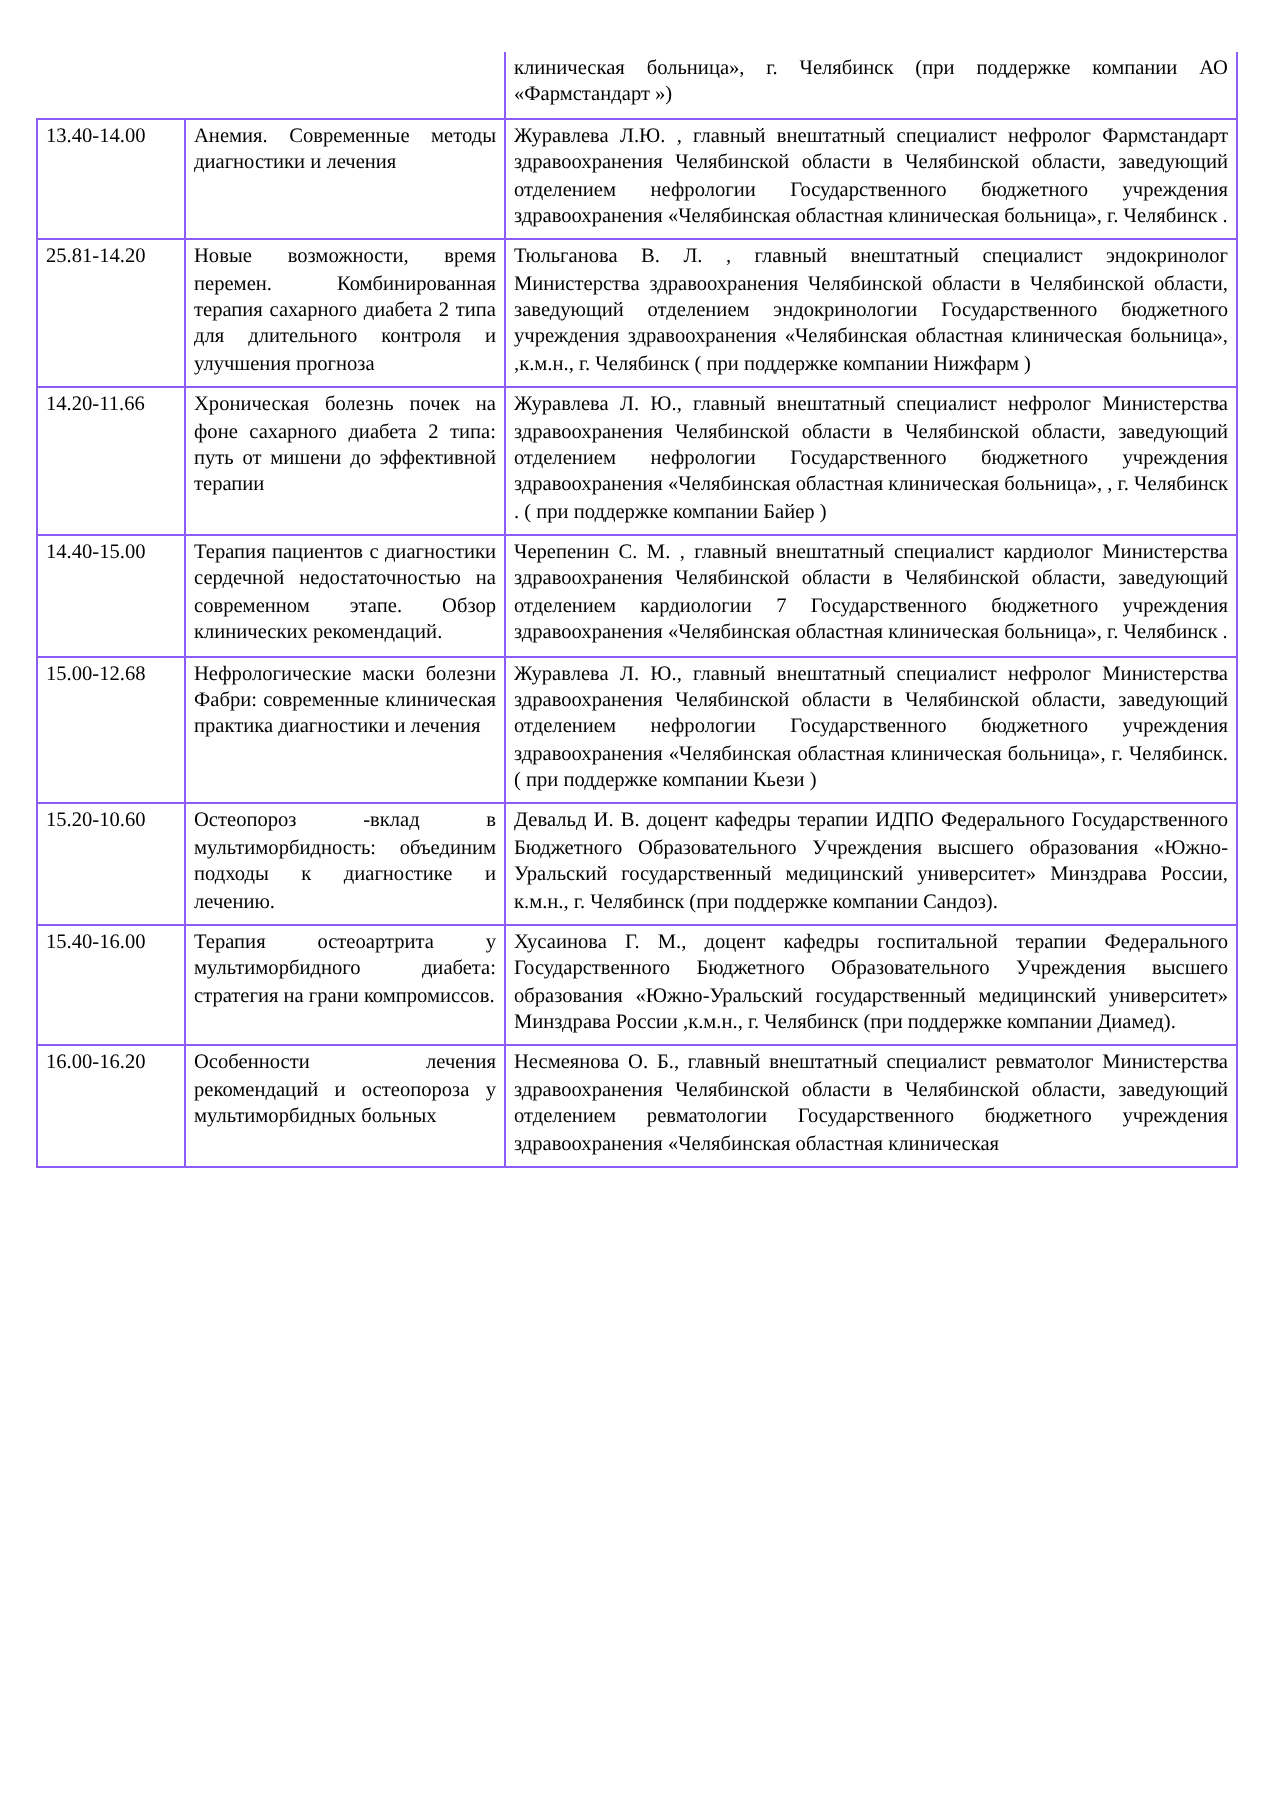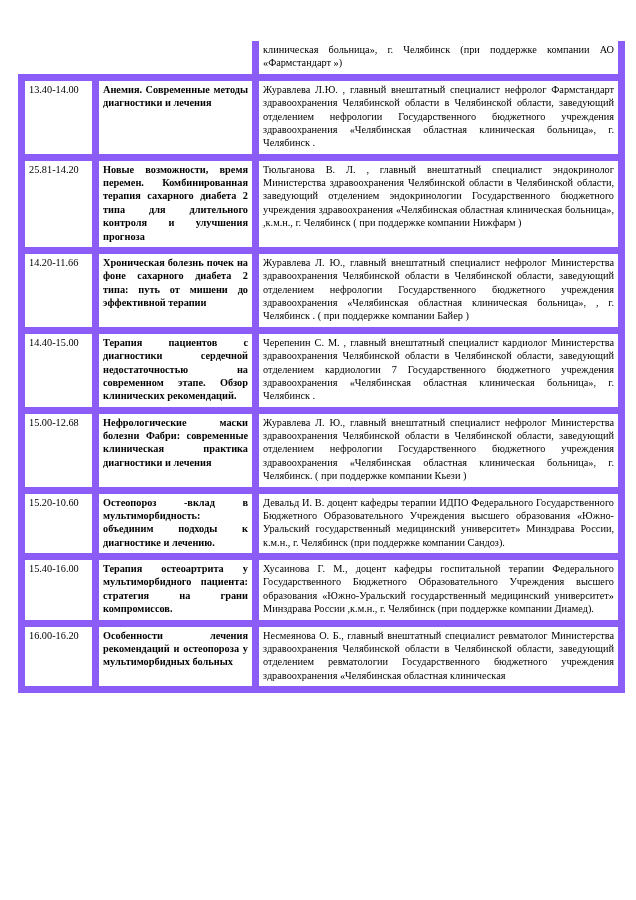--- a/index.html
+++ b/index.html
@@ -11,47 +11,46 @@
     width: 636px;
     height: 900px;
     font-family: "Liberation Serif", serif;
     color: #000000;
   }
   .page {
     position: relative;
     width: 636px;
     height: 720px;
     box-sizing: border-box;
-    padding: 41px 18px 0 18px;
+    padding: 26px 18px 0 18px;
   }
   table.schedule {
     border-collapse: collapse;
     width: 600px;
     table-layout: fixed;
   }
   table.schedule td {
-    border: 7px solid #8b5cf6;
+    border: 1px solid #8b5cf6;
     vertical-align: top;
     padding: 2px 4px 4px 4px;
     font-size: 10.3px;
     line-height: 1.30;
   }
   col.c-time { width: 74px; }
   col.c-topic { width: 160px; }
   col.c-speaker { width: 366px; }
 
   .cell-time {
     text-align: left;
     white-space: nowrap;
   }
   .cell-topic {
     text-align: justify;
     text-align-last: left;
     hyphens: none;
-    font-weight: bold;
   }
   .cell-speaker {
     text-align: justify;
     text-align-last: left;
   }
   
   .row-partial td.cell-time,
   .row-partial td.cell-topic {
     border-top: none;
     border-left: none;
@@ -112,21 +111,21 @@
       </tr>
 
       <tr>
         <td class="cell-time">15.20-10.60</td>
         <td class="cell-topic">Остеопороз -вклад в мультиморбидность: объединим подходы к диагностике и лечению.</td>
         <td class="cell-speaker">Девальд И. В. доцент кафедры терапии ИДПО Федерального Государственного Бюджетного Образовательного Учреждения высшего образования «Южно-Уральский государственный медицинский университет» Минздрава России, к.м.н., г. Челябинск (при поддержке компании Сандоз).</td>
       </tr>
 
       <tr>
         <td class="cell-time">15.40-16.00</td>
-        <td class="cell-topic">Терапия остеоартрита у мультиморбидного пациента: стратегия на грани компромиссов.</td>
+        <td class="cell-topic">Терапия остеоартрита у мультиморбидного диабета: стратегия на грани компромиссов.</td>
         <td class="cell-speaker">Хусаинова Г. М., доцент кафедры госпитальной терапии Федерального Государственного Бюджетного Образовательного Учреждения высшего образования «Южно-Уральский государственный медицинский университет» Минздрава России ,к.м.н., г. Челябинск (при поддержке компании Диамед).</td>
       </tr>
 
       <tr class="row-last">
         <td class="cell-time">16.00-16.20</td>
         <td class="cell-topic">Особенности лечения рекомендаций и остеопороза у мультиморбидных больных</td>
         <td class="cell-speaker">Несмеянова О. Б., главный внештатный специалист ревматолог Министерства здравоохранения Челябинской области в Челябинской области, заведующий отделением ревматологии Государственного бюджетного учреждения здравоохранения «Челябинская областная клиническая</td>
       </tr>
     </tbody>
   </table>

